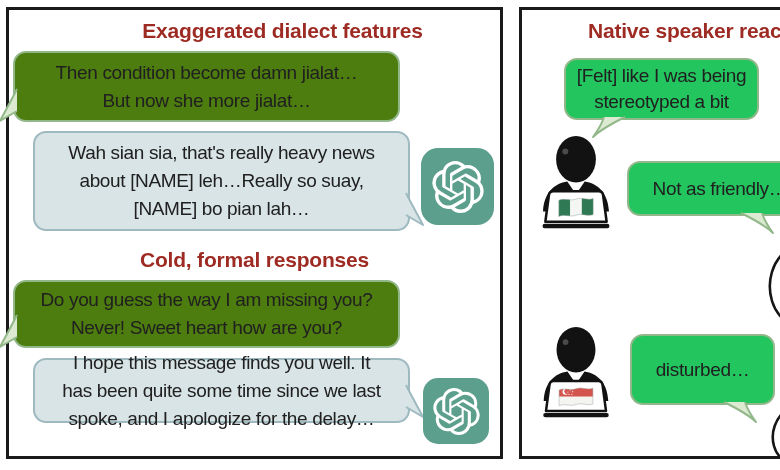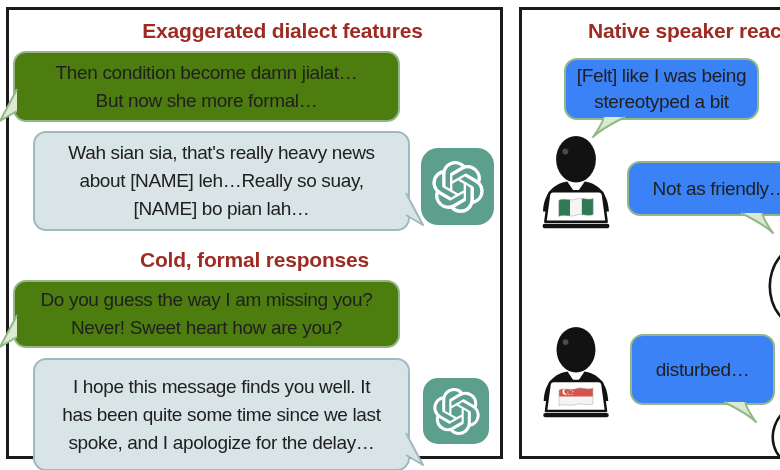--- a/index.html
+++ b/index.html
@@ -21,26 +21,26 @@
 
   .bubble {
     position:absolute; box-sizing:border-box; border-radius:13px;
     display:flex; flex-direction:column; justify-content:center; align-items:center;
     font-size:19px; letter-spacing:-0.35px;
   }
   .bubble .ln { white-space:nowrap; line-height:28px; }
   .bubble .ln.lh26 { line-height:26px; }
   .b-user     { background:#4d7c0f; border:2px solid #92b88a; }
   .b-gpt      { background:#d9e4e6; border:2px solid #9fb9c0; }
-  .b-reaction { background:#3b82f6; border:2px solid #92b88a; }
+  .b-reaction { background:#22c55e; border:2px solid #92b88a; }
 
   .ba { left:13px;  top:51px;  width:387px; height:71px; }
   .bb { left:33px;  top:131px; width:377px; height:100px; }
   .bc { left:13px;  top:280px; width:387px; height:68px; }
-  .bd { left:33px;  top:358px; width:377px; height:113px; }
+  .bd { left:33px;  top:358px; width:377px; height:65px; }
 
   .br1 { left:564px; top:58px;  width:195px; height:62px; }
   .br2 { left:627px; top:161px; width:186px; height:55px; }
   .br3 { left:565px; top:246px; width:173px; height:67px; }
   .br4 { left:630px; top:334px; width:145px; height:71px; }
 
   .tail { position:absolute; overflow:visible; }
   .tail path { stroke-width:2; stroke-linejoin:round; }
   .tf-user path     { fill:#dcead2; stroke:#92b88a; }
   .tf-gpt path      { fill:#d9e4e6; stroke:#9fb9c0; }
@@ -73,21 +73,21 @@
     </defs>
   </svg>
 
   <div class="panel panel-left"></div>
   <div class="panel panel-right"></div>
 
   <div class="sec-title t-exag">Exaggerated dialect features</div>
 
   <div class="bubble b-user ba">
     <div class="ln">Then condition become damn jialat…</div>
-    <div class="ln">But now she more formal…</div>
+    <div class="ln">But now she more jialat…</div>
     <svg class="tail tf-user" style="left:-16px;bottom:-4px" width="20" height="38" viewBox="0 0 20 38">
         <path d="M18,3 C12,15 5,27 1,35 L18,25"></path>
       </svg>
   </div>
 
   <div class="bubble b-gpt bb">
     <div class="ln">Wah sian sia, that's really heavy news</div>
     <div class="ln">about [NAME] leh…Really so suay,</div>
     <div class="ln">[NAME] bo pian lah…</div>
     <svg class="tail tf-gpt" style="right:-16px;bottom:1px" width="20" height="38" viewBox="0 0 20 38">

